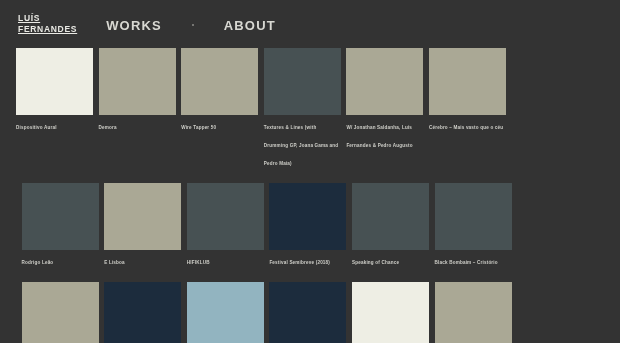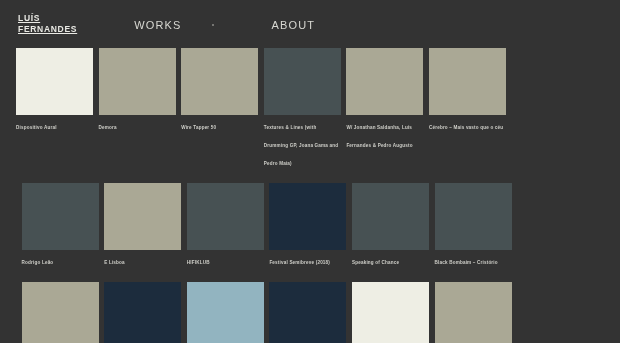--- a/index.html
+++ b/index.html
@@ -45,27 +45,26 @@
     margin-top: 1px;
   }
   .nav {
     display: flex;
     align-items: center;
     margin-left: 29px;
     margin-top: 4px;
   }
   .nav-item {
     color: #d8d8d2;
-    font-size: 11px;
-    font-weight: normal;
+    font-size: 13px;
+    font-weight: bold;
     letter-spacing: 1.15px;
     text-transform: uppercase;
     text-decoration: none;
     white-space: nowrap;
-    margin-left: 28px;
   }
   .nav-sep {
     width: 62px;
     display: flex;
     justify-content: center;
     align-items: center;
   }
   .nav-dot {
     display: block;
     width: 2px;

